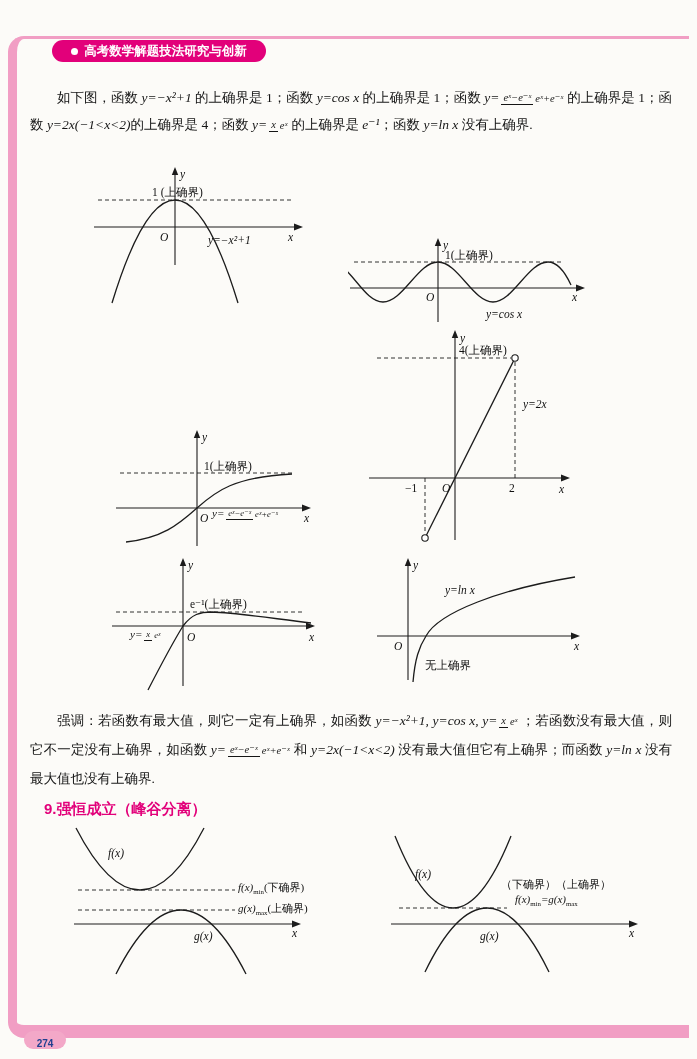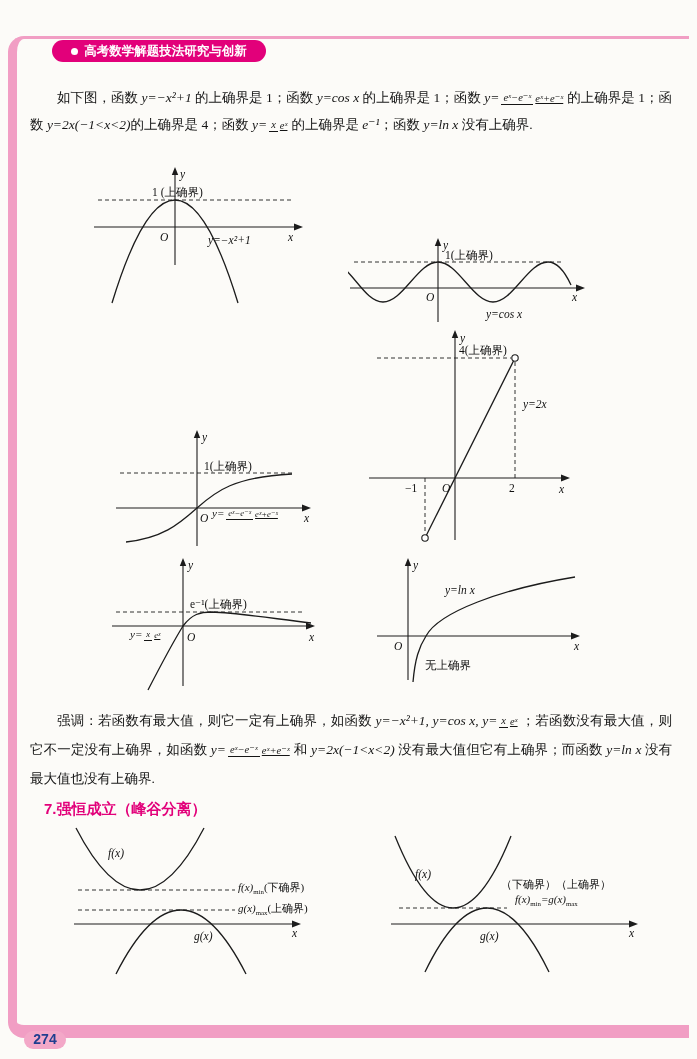--- a/index.html
+++ b/index.html
@@ -18,37 +18,37 @@
   .para{position:absolute;left:30px;width:642px;font-size:13.5px;line-height:27px;
         text-indent:2em;margin:0;text-align:justify;}
   .para.intro{top:84px;}
   .para.emphasis{top:706px;line-height:29px;}
   .math{font-style:italic;}
   .bold{font-weight:normal;}
   .subsc{font-size:0.62em;vertical-align:-0.4em;font-style:normal;}
   .frac{display:inline-flex;flex-direction:row;align-items:center;vertical-align:middle;
         font-size:0.78em;line-height:1.15;margin:0 2px;font-style:italic;text-indent:0;}
   .frac .num{border-bottom:1px solid #151515;padding:0 2px;}
-  .frac .den{padding:0 2px;text-decoration:underline;}
+  .frac .den{padding:0 2px;}
   .section-heading{position:absolute;left:44px;top:800px;margin:0;color:var(--accent);
         font-family:"Liberation Sans","DejaVu Sans",sans-serif;font-size:15px;font-weight:bold;}
   .fig{position:absolute;}
   .fig svg{display:block;overflow:hidden;}
   .fig .ax{stroke:#1c1c1c;stroke-width:1.1;}
   .fig .cv{stroke:#1c1c1c;stroke-width:1.3;fill:none;}
   .fig .dash{stroke:#1c1c1c;stroke-width:0.9;stroke-dasharray:4 3;fill:none;}
   .fig .ah{fill:#1c1c1c;}
   .fig circle.open{fill:#fff;stroke:#1c1c1c;stroke-width:1.1;}
   .fig text{font-family:"Liberation Serif","DejaVu Serif",serif;font-size:11.5px;fill:#111;}
   .fig text.it{font-style:italic;}
   .fig-label{position:absolute;font-size:11px;white-space:nowrap;color:#111;line-height:1.2;}
   .page-number{position:absolute;left:24px;top:1031px;width:42px;height:18px;background:var(--pagepill);
-        border-radius:9px;display:flex;align-items:flex-start;justify-content:center;
+        border-radius:9px;display:flex;align-items:flex-end;justify-content:center;
         color:var(--pagenum);font-family:"Liberation Sans","DejaVu Sans",sans-serif;
-        font-weight:bold;font-size:14px;}
+        font-weight:bold;font-size:10px;}
 </style>
 </head>
 <body>
 
 <div class="page">
 
   <div class="frame"></div>
 
   <div class="header-pill">
     <span class="dot"></span>
@@ -171,21 +171,21 @@
   </div>
 
   <p class="para emphasis"><span class="bold">强调：</span>若函数有最大值，则它一定有上确界，如函数 <span class="math">y=−x²+1, y=cos x, y=</span><span class="frac">
         <span class="num">x</span>
         <span class="den">eˣ</span>
       </span>；若函数没有最大值，则它不一定没有上确界，如函数 <span class="math">y=</span><span class="frac">
         <span class="num">eˣ−e⁻ˣ</span>
         <span class="den">eˣ+e⁻ˣ</span>
       </span>和 <span class="math">y=2x(−1&lt;x&lt;2)</span> 没有最大值但它有上确界；而函数 <span class="math">y=ln x</span> 没有最大值也没有上确界.</p>
 
-  <h3 class="section-heading">7.强恒成立（峰谷分离）</h3>
+  <h3 class="section-heading">9.强恒成立（峰谷分离）</h3>
 
   <div class="fig" style="left:68px;top:820px;width:245px;height:162px">
     <svg width="245" height="162" viewBox="0 0 245 162">
       <path class="cv" d="M 8 8 Q 72 132 136 8"></path>
       <line class="dash" x1="10" y1="70" x2="167" y2="70"></line>
       <path class="cv" d="M 48 154 Q 113 26 178 154"></path>
       <line class="dash" x1="10" y1="90" x2="167" y2="90"></line>
       <line class="ax" x1="6" y1="104" x2="226" y2="104"></line>
       <polygon class="ah" points="233,104 224,100.6 224,107.4"></polygon>
       <text class="it" x="40" y="37">f(x)</text>

